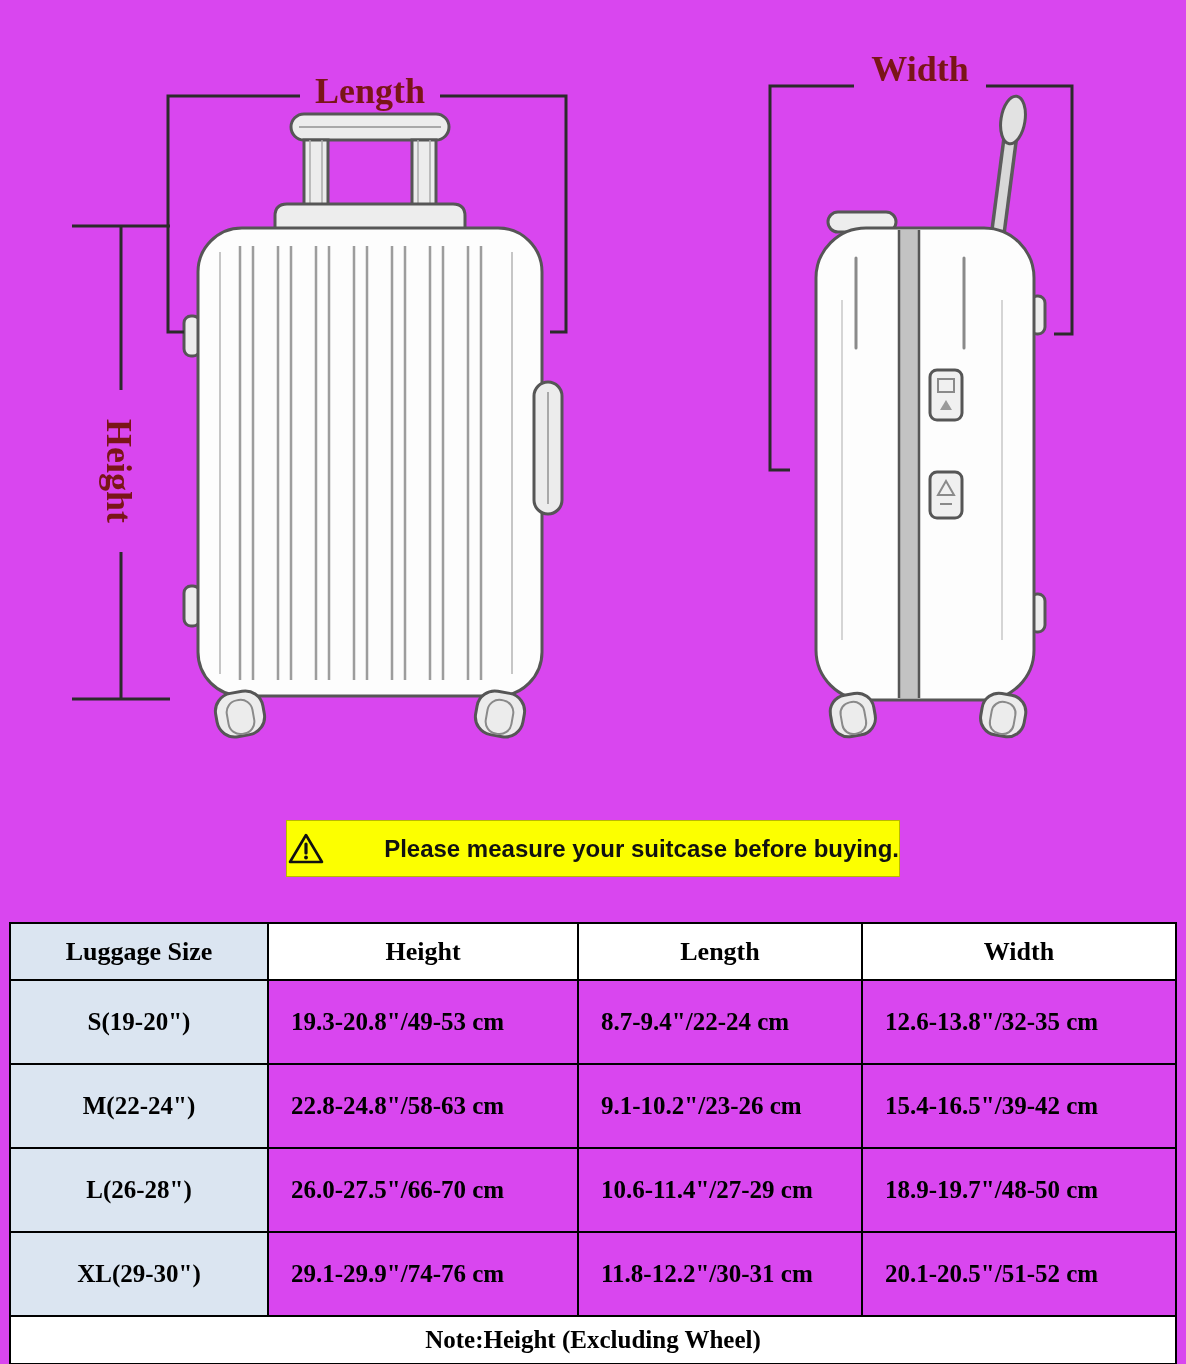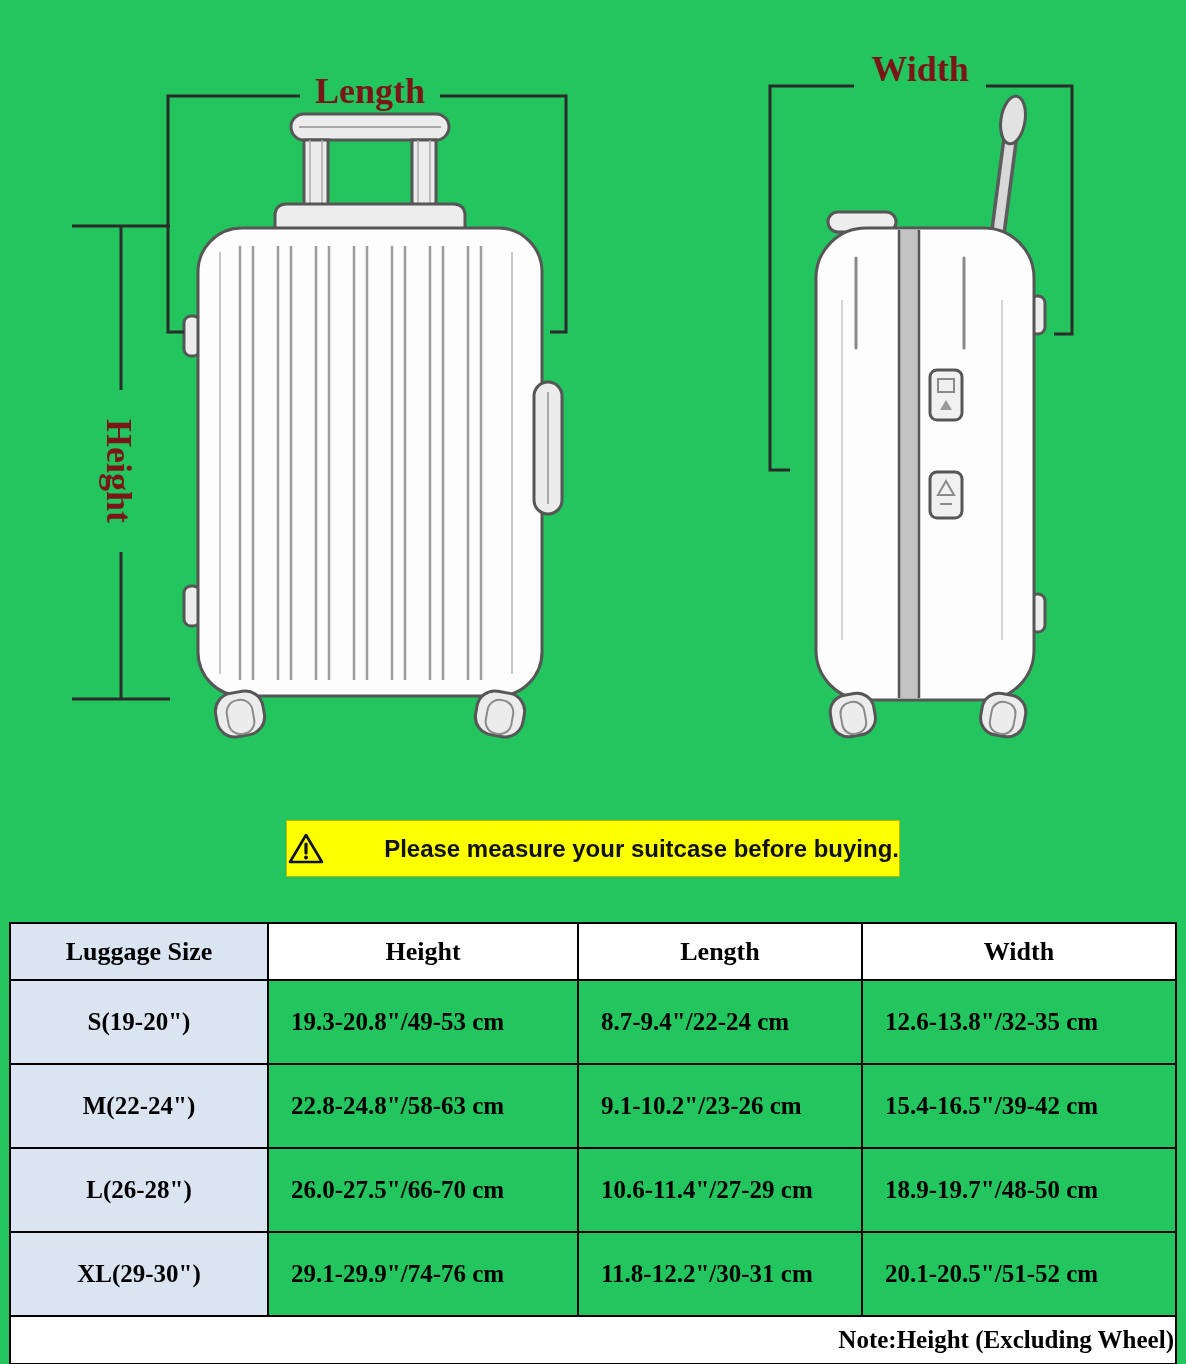--- a/index.html
+++ b/index.html
@@ -1,16 +1,16 @@
 <!DOCTYPE html>
 <html><head>
 <meta charset="utf-8">
 <style>
   html,body{margin:0;padding:0;background:#fff;}
-  .page{width:1186px;height:1364px;background:#22c55e;position:relative;overflow:hidden;
+  .page{width:1186px;height:1364px;background:#d946ef;position:relative;overflow:hidden;
         font-family:"Liberation Serif",serif;}
   
   .diagram{position:relative;width:1186px;height:805px;}
   .diagram svg{position:absolute;left:0;top:0;}
   .dim-label{position:absolute;font-family:"Liberation Serif",serif;font-weight:bold;
              font-size:36px;color:#7a1518;white-space:nowrap;}
   .dim-label.length{left:370px;top:70px;transform:translateX(-50%);}
   .dim-label.width{left:920px;top:48px;transform:translateX(-50%);}
   .dim-label.height{left:119px;top:471px;transform:translate(-50%,-50%) rotate(90deg);}
   
@@ -19,21 +19,21 @@
            font-family:"Liberation Sans",sans-serif;font-weight:bold;font-size:24px;color:#111;}
   .warning .tri{flex:0 0 auto;display:block;}
   
   table.size{width:1166px;margin:45px auto 8px;border-collapse:collapse;table-layout:fixed;border-radius:16px;}
   table.size th,table.size td{border:2px solid #000;font-weight:bold;color:#000;
            font-family:"Liberation Serif",serif;}
   table.size th{height:53px;font-size:26px;text-align:center;background:#fff;}
   table.size td{height:80px;font-size:25px;}
   table.size th.sizecol,table.size td.sizecol{background:#dbe5f1;text-align:center;}
   table.size td.val{text-align:left;padding-left:22px;}
-  table.size td.note{height:44px;text-align:right;background:#fff;font-size:25px;}
+  table.size td.note{height:44px;text-align:center;background:#fff;font-size:25px;}
 </style>
 </head>
 <body>
 
 <div class="page">
 
   <div class="diagram">
     <svg viewBox="0 0 1186 805" width="1186" height="805">
 
       <g stroke="#565656" stroke-width="3" fill="none">

